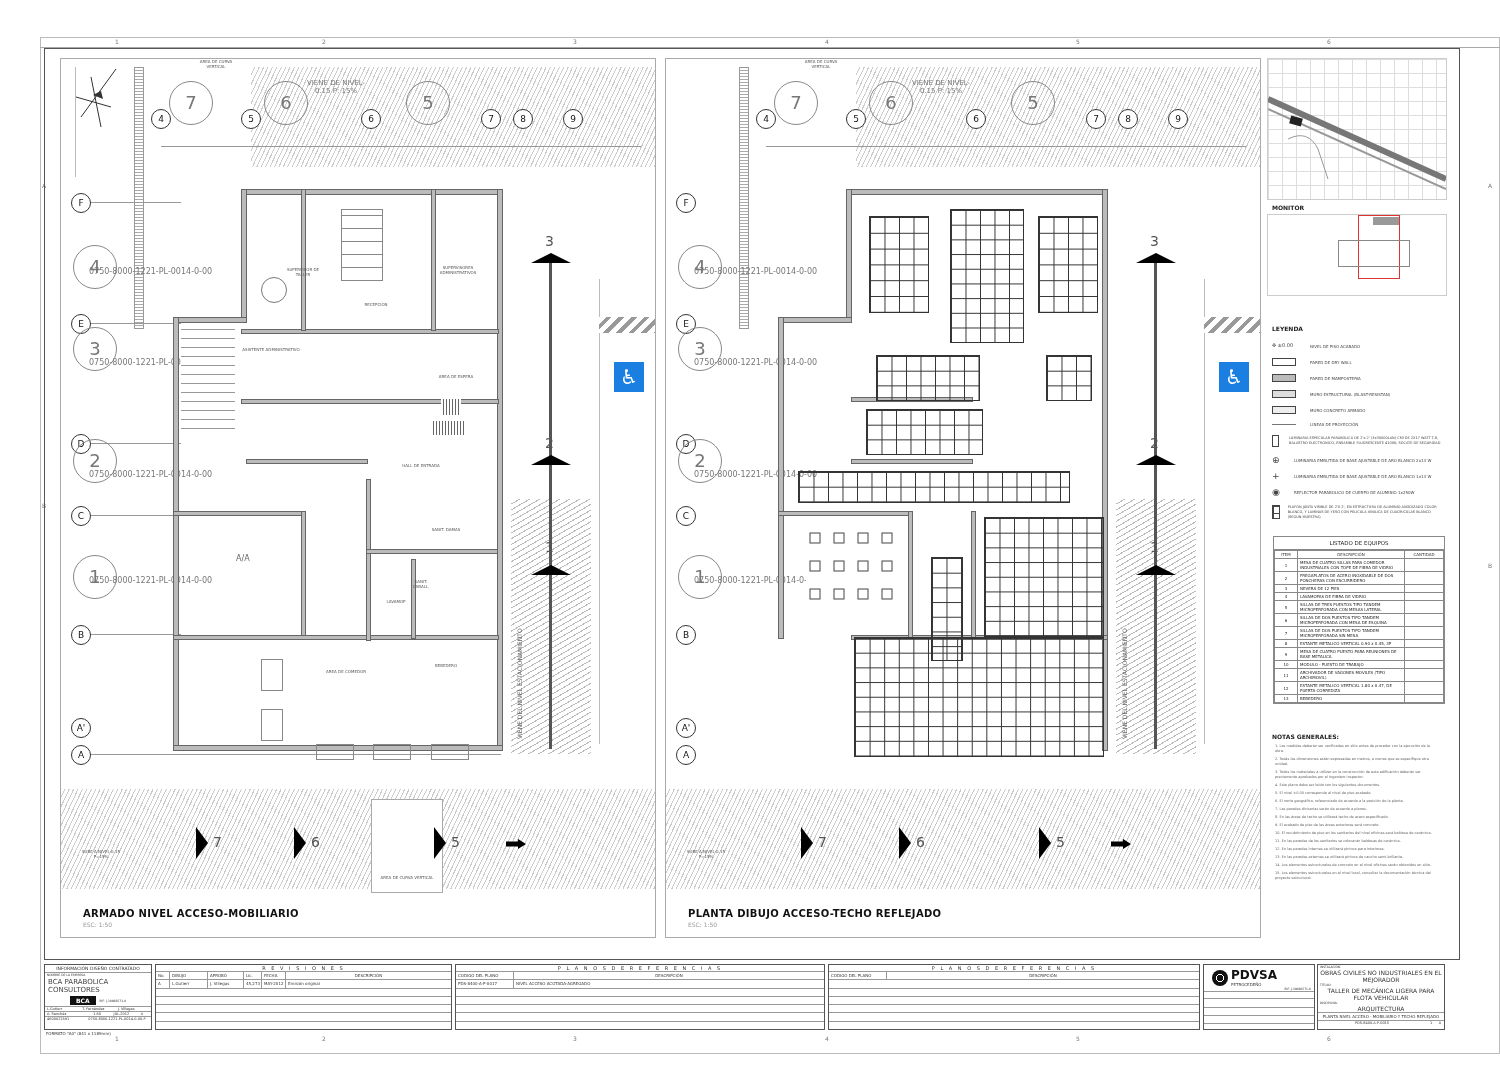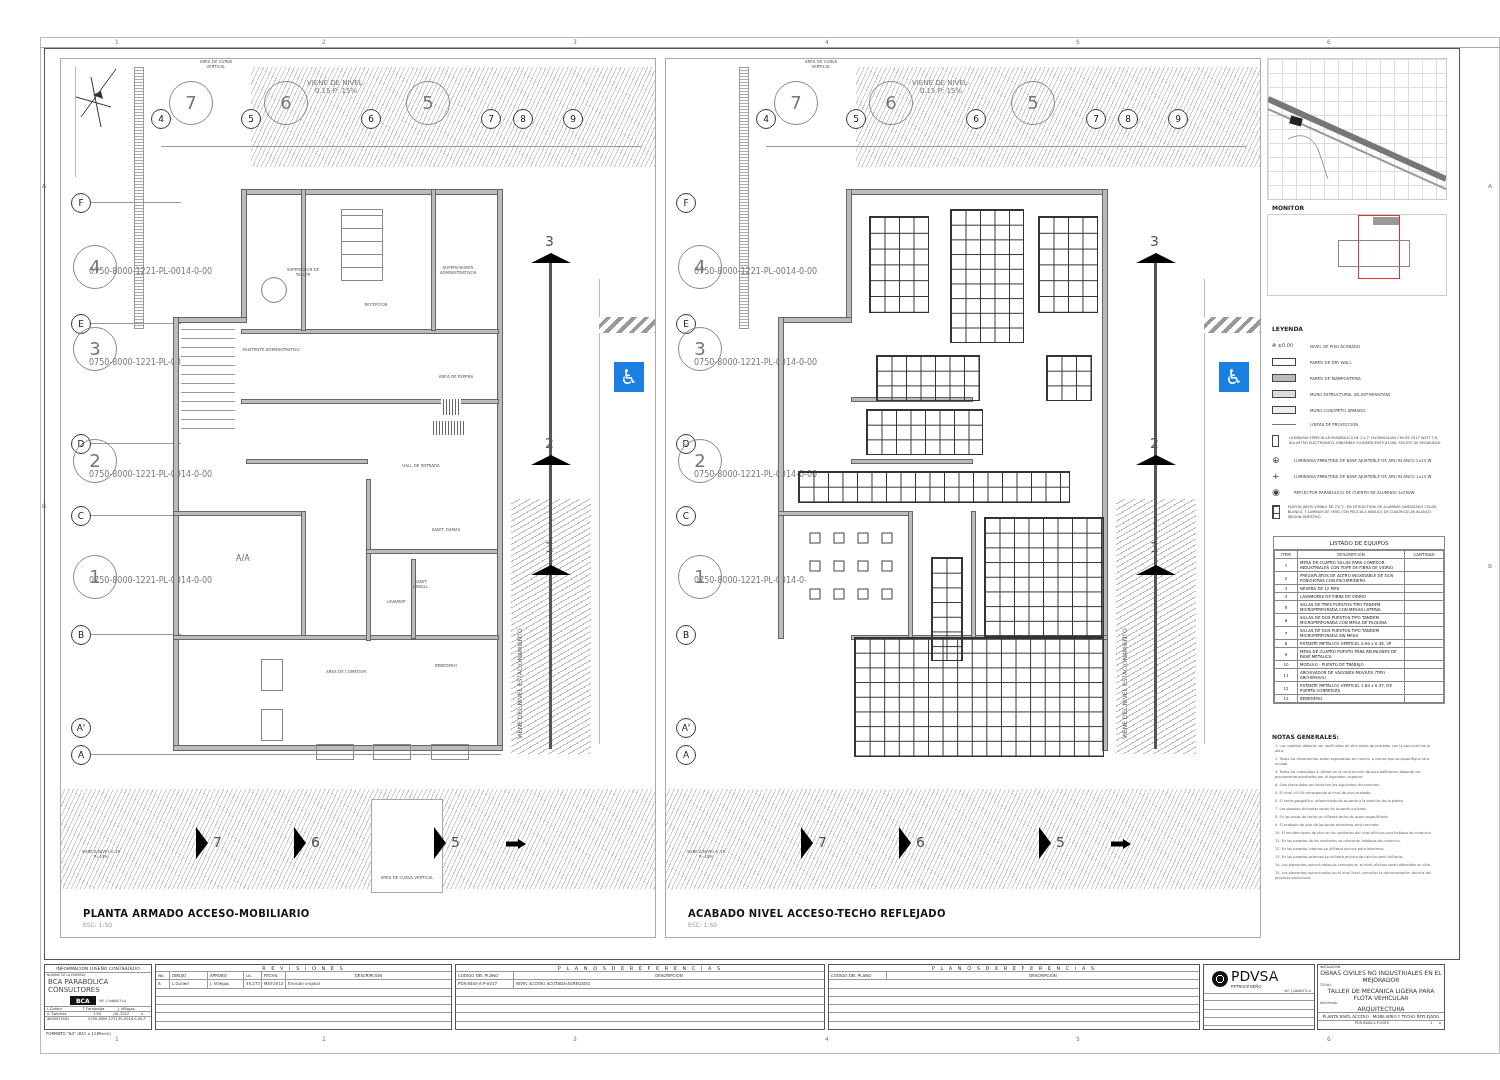--- a/index.html
+++ b/index.html
@@ -177,21 +177,21 @@
   </div>
   <div class="arrow-r" style="left:135px;top:768px"></div>
   <div class="num-big" style="left:152px;top:775px">7</div>
   <div class="arrow-r" style="left:233px;top:768px"></div>
   <div class="num-big" style="left:250px;top:775px">6</div>
   <div class="arrow-r" style="left:373px;top:768px"></div>
   <div class="num-big" style="left:390px;top:775px">5</div>
   <div class="abs" style="left:445px;top:780px;width:20px;height:10px;background:#000;clip-path:polygon(0 25%,60% 25%,60% 0,100% 50%,60% 100%,60% 75%,0 75%)"></div>
   <div class="room-lbl" style="left:15px;top:790px;width:50px">SUBE A NIVEL-0.15 P=15%</div>
 
-  <div class="abs plan-title" style="left:22px;top:849px">PLANTA ARMADO ACCESO-MOBILIARIO</div>
+  <div class="abs plan-title" style="left:22px;top:849px">ARMADO NIVEL ACCESO-MOBILIARIO</div>
   <div class="abs plan-scale" style="left:22px;top:862px">ESC: 1:50</div>
 </div>
 
 <div class="abs panel" style="left:665px;top:58px;width:596px;height:880px">
   <div class="abs hatch" style="left:190px;top:8px;width:404px;height:100px"></div>
   <div class="abs" style="left:73px;top:8px;width:8px;height:260px;background:repeating-linear-gradient(0deg,#fff 0 2px,#aaa 2px 3px);border:1px solid #999"></div>
   <div class="room-lbl" style="left:130px;top:0;width:50px">AREA DE CURVA VERTICAL</div>
   <div class="abs" style="left:245px;top:20px;font-size:7px;color:#777;text-align:center;width:60px">VIENE DE NIVEL-0.15 P: 15%</div>
 
   <div class="sec-bubble" style="left:108px;top:22px"><span>7</span></div>
@@ -282,21 +282,21 @@
   <div class="abs hatch" style="left:0;top:730px;width:594px;height:100px"></div>
   <div class="arrow-r" style="left:135px;top:768px"></div>
   <div class="num-big" style="left:152px;top:775px">7</div>
   <div class="arrow-r" style="left:233px;top:768px"></div>
   <div class="num-big" style="left:250px;top:775px">6</div>
   <div class="arrow-r" style="left:373px;top:768px"></div>
   <div class="num-big" style="left:390px;top:775px">5</div>
   <div class="abs" style="left:445px;top:780px;width:20px;height:10px;background:#000;clip-path:polygon(0 25%,60% 25%,60% 0,100% 50%,60% 100%,60% 75%,0 75%)"></div>
   <div class="room-lbl" style="left:15px;top:790px;width:50px">SUBE A NIVEL-0.15 P=15%</div>
 
-  <div class="abs plan-title" style="left:22px;top:849px">ACABADO NIVEL ACCESO-TECHO REFLEJADO</div>
+  <div class="abs plan-title" style="left:22px;top:849px">PLANTA DIBUJO ACCESO-TECHO REFLEJADO</div>
   <div class="abs plan-scale" style="left:22px;top:862px">ESC: 1:50</div>
 </div>
 
 <div class="abs" style="left:1267px;top:58px;width:178px;height:880px">
 
   <div class="abs" style="left:0;top:0;width:178px;height:140px;border:1px solid #ccc;background-image:linear-gradient(#ddd 1px,transparent 1px),linear-gradient(90deg,#ddd 1px,transparent 1px);background-size:14px 14px">
     <svg width="178" height="140" style="position:absolute;left:0;top:0">
       <path d="M0 40 L178 120" stroke="#777" stroke-width="6" fill="none"></path>
       <path d="M0 50 L178 130" stroke="#999" stroke-width="2" fill="none"></path>
       <rect x="22" y="58" width="12" height="8" fill="#222" transform="rotate(15 28 62)"></rect>
@@ -532,21 +532,21 @@
     <div class="tb-row"></div>
     <div class="tb-row"></div>
     <div class="tb-row"></div>
     <div class="tb-row"></div>
 </div>
 
 <div class="tb" style="left:1203px;top:964px;width:112px;height:66px">
   <div style="display:flex;align-items:center;gap:3px;padding:3px 8px 0">
     <span style="display:inline-block;width:16px;height:16px;border-radius:50%;background:radial-gradient(circle,#111 0 3px,#fff 3px 4px,#111 4px)"></span>
     <span>
-      <span style="display:block;font-size:14px;font-weight:normal;color:#111">PDVSA</span>
+      <span style="display:block;font-size:12px;font-weight:bold;color:#111">PDVSA</span>
       <span style="display:block;font-size:4px">PETROCEDEÑO</span>
     </span>
   </div>
   <div style="text-align:right;font-size:3px;padding-right:3px">RIF: J-30868571-8</div>
   <div class="tb-row" style="border-top:1px solid #999"></div>
     <div class="tb-row"></div>
     <div class="tb-row"></div>
     <div class="tb-row"></div>
 </div>
 

